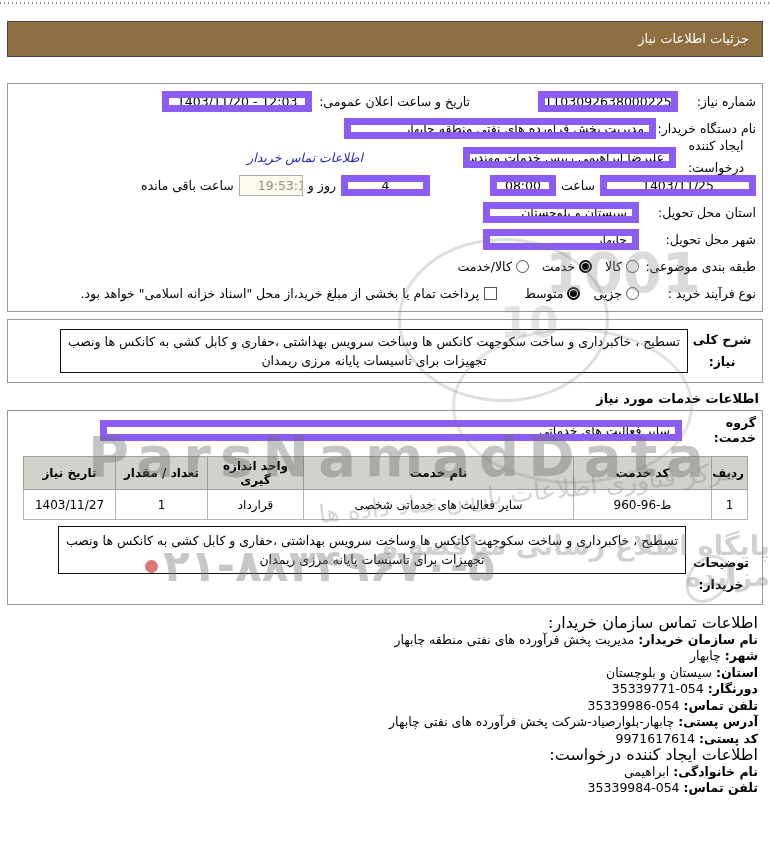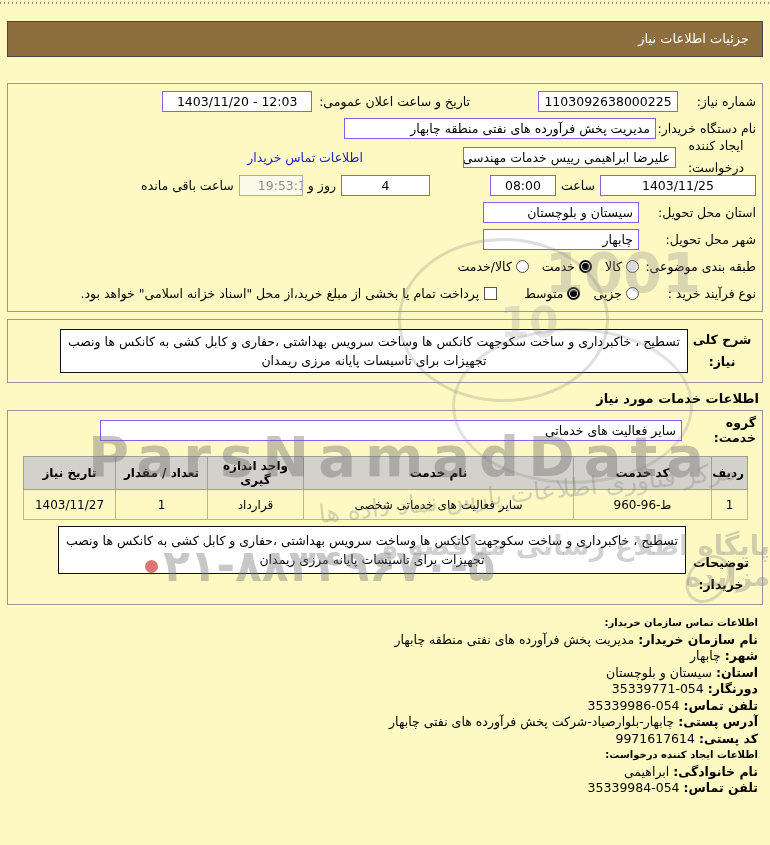--- a/index.html
+++ b/index.html
@@ -1,47 +1,47 @@
 <!DOCTYPE html>
 <html lang="fa" dir="rtl"><head>
 <meta charset="utf-8">
 <style>
   html,body{margin:0;padding:0;}
   body{width:770px;height:845px;background:#dedede;font-family:"DejaVu Sans",sans-serif;font-size:12.5px;color:#000;direction:rtl;}
-  .page{position:relative;width:770px;height:845px;overflow:hidden;background:#fef9c3;}
+  .page{position:relative;width:770px;height:845px;overflow:hidden;background:#ffffff;}
   .top-dots{position:absolute;top:2px;left:0;right:0;height:2px;background:repeating-linear-gradient(90deg,#8f8f8f 0 1px,transparent 1px 4px);}
   .banner{margin:21px 7px 0 7px;height:34px;line-height:34px;background:#8e6e3f;border:1px solid #454545;color:#fff;padding-right:13px;font-size:13px;}
   .panel{margin:0 7px;border:1px solid #979797;padding:4px 6px;background:transparent;position:relative;z-index:1;}
   .p1{margin-top:26px;}
   .p2{margin-top:7px;display:flex;padding:9px 6px;}
   .p3{margin-top:4px;padding:5px 6px 8px 6px;}
   .row{display:flex;align-items:center;height:27px;}
   .row.tall{height:30px;}
   .lbl{color:#000;}
   .lbl2{line-height:22px;text-align:center;}
   .b{font-weight:bold;}
-  .box{box-sizing:border-box;height:21px;background:#fff;border:1px solid #8b5cf6;display:flex;align-items:center;font-size:12.5px;overflow:hidden;white-space:nowrap;}
+  .box{box-sizing:border-box;height:21px;background:#fff;border:7px solid #8b5cf6;display:flex;align-items:center;font-size:12.5px;overflow:hidden;white-space:nowrap;}
   .c{justify-content:center;}
   .rt{justify-content:flex-start;padding-right:5px;}
   .num{direction:ltr;unicode-bidi:isolate;}
   .muted{background:#fbfaeb;color:#8e8e8e;border:1px solid #aeaeae;}
   .link{color:#2323c8;cursor:pointer;}
   .radio{width:13px;height:13px;border-radius:50%;background:#fff;border:1px solid #555;display:inline-block;box-sizing:border-box;flex:none;}
   .radio.sel{border:2px solid #0a0a0a;position:relative;}
   .radio.sel::after{content:"";position:absolute;inset:1px;border-radius:50%;background:#000;}
   .checkbox{width:13px;height:13px;background:#fff;border:1px solid #555;display:inline-block;box-sizing:border-box;flex:none;}
   .rg{display:flex;align-items:center;margin-left:13px;}
   .rg .rlbl{margin-right:4px;}
   .ta{box-sizing:border-box;background:#fff;border:1px solid #111;text-align:center;line-height:19px;padding:2px 5px;font-size:12.5px;}
   .sect{margin:8px 11px 0 0;font-weight:bold;font-size:13px;position:relative;z-index:1;}
   table{border-collapse:collapse;margin:12px 8px 6px 8px;font-size:12px;position:relative;z-index:1;width:724px;table-layout:fixed;}
   th{background:#d2d1cb;border:1px solid #9e9e9e;font-weight:bold;height:27px;padding:2px 3px;}
   td{border:1px solid #b3b3b3;height:25px;text-align:center;padding:2px 3px;}
   .contact{margin:10px 12px 0 12px;line-height:16.5px;font-size:12.5px;position:relative;z-index:1;}
-  .chead{font-weight:bold;font-size:10px;}
+  .chead{font-weight:normal;font-size:16px;}
   .cline b{margin-left:4px;margin-top:46px;}
   
   .wm{position:absolute;inset:0;pointer-events:none;z-index:6;}
   .wm > div{position:absolute;}
   .wm-e1{left:398px;top:238px;width:205px;height:158px;border:3px solid rgba(125,125,125,.25);border-radius:50%;}
   .wm-e2{left:452px;top:328px;width:235px;height:150px;border:3px solid rgba(125,125,125,.22);border-radius:50%;}
   .wm-e3{left:688px;top:553px;width:34px;height:46px;border:3px solid rgba(125,125,125,.28);border-radius:50%;transform:rotate(38deg);}
   .wm-d1{left:545px;top:240px;font-size:56px;font-weight:bold;color:rgba(140,140,140,.32);direction:ltr;}
   .wm-d2{left:500px;top:298px;font-size:42px;font-weight:bold;color:rgba(140,140,140,.24);direction:ltr;}
   .wm-brand{left:88px;top:424px;font-size:56px;font-weight:bold;letter-spacing:9px;color:rgba(110,110,110,.4);direction:ltr;}
@@ -70,21 +70,21 @@
     </div>
 
     <div class="row">
       <span class="lbl sp" style="width:100px;">نام دستگاه خریدار:</span>
       <span class="box rt sp" style="width:312px;">مدیریت پخش فرآورده های نفتی منطقه چابهار</span>
     </div>
 
     <div class="row tall">
       <span class="lbl lbl2 sp" style="width:80px;">ایجاد کننده درخواست:</span>
       <span class="box rt sp" style="width:213px;">علیرضا ابراهیمی رییس خدمات مهندسی مدیریت پخش فرآورده های نفتی منطقه</span>
-      <span class="link" style="margin-right:100px;">اطلاعات تماس خریدار</span>
+      <span class="link" style="margin-right:100px;font-style:italic;">اطلاعات تماس خریدار</span>
     </div>
 
     <div class="row">
       <span class="box c num sp" style="width:156px;">1403/11/25</span>
       <span class="lbl" style="margin:0 5px;">ساعت</span>
       <span class="box c num sp" style="width:66px;">08:00</span>
       <span class="box c num sp" style="width:89px;margin-right:60px;">4</span>
       <span class="lbl" style="margin:0 5px;">روز و</span>
       <span class="box c num muted sp" style="width:64px;padding-left:30px;">19:53:13</span>
       <span class="lbl" style="margin-right:5px;">ساعت باقی مانده</span>

